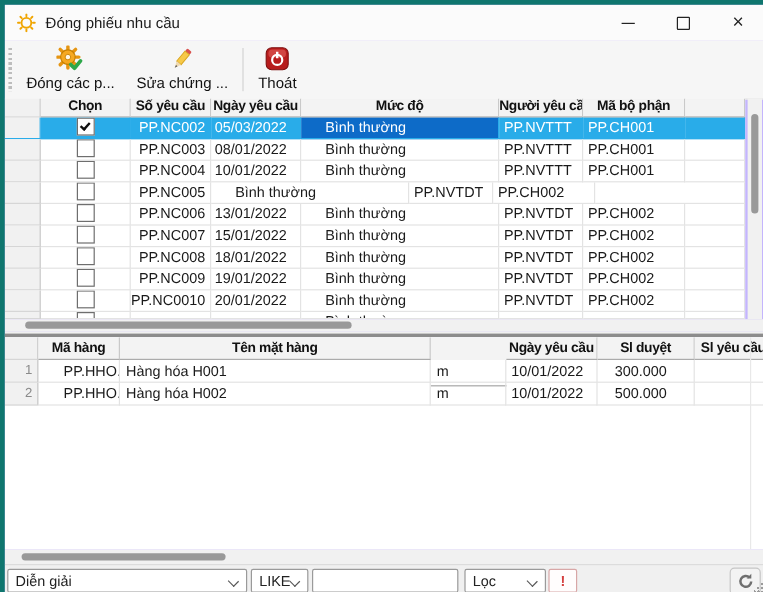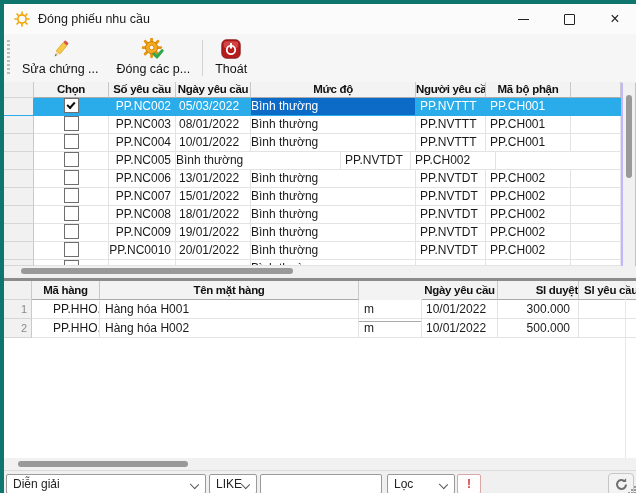--- a/index.html
+++ b/index.html
@@ -30,21 +30,21 @@
   .hcell{box-sizing:border-box;border-right:1px solid #c9c9c9;border-bottom:1px solid #ababab;font-weight:bold;font-size:11.5px;letter-spacing:-0.3px;text-align:center;overflow:hidden;white-space:nowrap;background:#f3f3f3;color:#111;}
   .g1-row{display:flex;height:18px;line-height:17px;font-size:12px;color:#1a1a1a;}
   .g1-row.partial{height:6px;overflow:hidden;}
   .c{box-sizing:border-box;border-right:1px solid #e3e3e3;border-bottom:1px solid #e3e3e3;overflow:hidden;white-space:nowrap;}
   .rh{background:#f1f1f1;border-right:1px solid #c9c9c9;border-bottom:1px solid #d6d6d6;}
   
   .w-rh1{width:30px;flex:none;}
   .w-chon{width:75px;flex:none;text-align:center;}
   .w-so{width:67px;flex:none;text-align:right;padding-right:4px;}
   .w-ngay{width:75px;flex:none;padding-left:3px;}
-  .w-muc{width:165px;flex:none;padding-left:0;}
+  .w-muc{width:165px;flex:none;padding-left:20px;}
   .w-nguoi{width:70px;flex:none;padding-left:4px;}
   .w-mabp{width:85px;flex:none;padding-left:4px;}
   .w-rest{flex:1;}
   .g1-row.sel .c{background:var(--sel,#29ace9);color:#fff;border-bottom-color:var(--sel,#29ace9);border-right-color:var(--sel,#29ace9);}
   .g1-row.sel .c.rh{background:#f1f1f1;}
   .g1-row.sel .c.focus{background:var(--foc,#0d6bc8);}
   .cb{position:relative;display:inline-block;width:13px;height:13px;background:#fff;border:1px solid #6e6e6e;vertical-align:middle;margin-top:-2px;}
   .cb.checked::after{content:"";position:absolute;left:2px;top:3px;width:6px;height:3px;border-left:2px solid #101010;border-bottom:2px solid #101010;transform:rotate(-48deg);}
 
   
@@ -55,21 +55,21 @@
   .splitter{position:absolute;top:272px;left:0;width:634px;height:5px;background:#f0f0f0;}
   .splitter .bar{position:absolute;top:2px;left:0;width:634px;height:3px;background:#8c8c8c;}
 
   .grid2{position:absolute;top:277px;left:0;width:634px;height:177px;background:#fff;overflow:hidden;}
   .g2-row{display:flex;height:19px;line-height:18px;font-size:12px;color:#1a1a1a;}
   .w-rh2{width:28px;flex:none;text-align:right;padding-right:4px;color:#8a8a8a;font-size:11px;}
   .w-mah{width:68px;flex:none;padding-left:21px;}
   .w-ten{width:259px;flex:none;padding-left:5px;}
   .w-dvt{width:63px;flex:none;padding-left:5px;}
   .w-ngay2{width:76px;flex:none;padding-left:4px;}
-  .w-sld{width:81px;flex:none;text-align:right;padding-right:8px;}
+  .w-sld{width:81px;flex:none;text-align:center;padding-right:8px;}
   .w-sly{flex:1;min-width:65px;text-align:center;}
   .g2-edge{position:absolute;top:0;left:621px;width:1px;height:177px;background:#e8e8e8;}
 
   .hscroll2{position:absolute;top:454px;left:0;width:634px;height:12px;background:#f1f1f1;}
   .hscroll2 .hthumb{position:absolute;top:3px;left:14px;width:170px;height:6px;background:#999;border-radius:3px;}
 
   
   .filterbar{position:absolute;top:466px;left:0;width:634px;height:25px;background:#f0f0f0;border-top:1px solid #dcdcdc;}
   .combo,.txtinput,.warnbtn{position:absolute;top:3px;height:20px;box-sizing:border-box;background:#fff;border:1px solid #9a9a9a;font-size:12px;color:#222;}
   .combo{display:flex;align-items:center;padding-left:6px;border-radius:2px;}
@@ -111,34 +111,20 @@
           <span class="max-glyph"></span>
         </div>
       <div class="cap-btn">
           <span class="close-glyph">×</span>
         </div>
     </div>
   </div>
 
   <div class="toolbar">
     <div class="tb-grip"></div>
-
-    <div class="tb-btn">
-      <span class="ic">
-        <svg width="23" height="23" viewBox="0 0 24 24">
-          <g transform="rotate(40 12 12)">
-            <rect x="9.5" y="1.5" width="5" height="3.2" rx="1" fill="#d9534f"></rect>
-            <rect x="9.5" y="4.7" width="5" height="11.3" fill="#f7c948" stroke="#d9a520" stroke-width="0.8"></rect>
-            <path d="M9.5 16 L12 21.5 L14.5 16 Z" fill="#efd9b0"></path>
-            <path d="M11.2 18.9 L12 21.5 L12.9 18.9 Z" fill="#555"></path>
-          </g>
-        </svg>
-      </span>
-      <span class="lbl">Sửa chứng ...</span>
-    </div>
 
     <div class="tb-btn">
       <span class="ic">
         <svg width="23" height="23" viewBox="0 0 24 24">
           <g stroke="#e69512" stroke-width="3" stroke-linecap="round">
             <line x1="16.5" y1="10" x2="19.5" y2="10"></line>
               <line x1="14.6" y1="14.6" x2="16.7" y2="16.7"></line>
             <line x1="10" y1="16.5" x2="10" y2="19.5"></line>
               <line x1="5.4" y1="14.6" x2="3.3" y2="16.7"></line>
             <line x1="3.5" y1="10" x2="0.9" y2="10"></line>
@@ -147,20 +133,34 @@
               <line x1="14.6" y1="5.4" x2="16.7" y2="3.3"></line>
           </g>
           <circle cx="10" cy="10" r="6.3" fill="#f6a821" stroke="#c77f00" stroke-width="1"></circle>
           <circle cx="10" cy="10" r="2.4" fill="#fff7e8" stroke="#c77f00" stroke-width="0.8"></circle>
           <path d="M12.5 16.5 l3.2 3.2 l5.3 -6.4" stroke="#2ea84a" stroke-width="3.2" fill="none" stroke-linecap="round" stroke-linejoin="round"></path>
         </svg>
       </span>
       <span class="lbl">Đóng các p...</span>
     </div>
 
+    <div class="tb-btn">
+      <span class="ic">
+        <svg width="23" height="23" viewBox="0 0 24 24">
+          <g transform="rotate(40 12 12)">
+            <rect x="9.5" y="1.5" width="5" height="3.2" rx="1" fill="#d9534f"></rect>
+            <rect x="9.5" y="4.7" width="5" height="11.3" fill="#f7c948" stroke="#d9a520" stroke-width="0.8"></rect>
+            <path d="M9.5 16 L12 21.5 L14.5 16 Z" fill="#efd9b0"></path>
+            <path d="M11.2 18.9 L12 21.5 L12.9 18.9 Z" fill="#555"></path>
+          </g>
+        </svg>
+      </span>
+      <span class="lbl">Sửa chứng ...</span>
+    </div>
+
 
     <div class="tb-sep"></div>
 
     <div class="tb-btn">
       <span class="ic">
         <svg width="22" height="22" viewBox="0 0 24 24">
           <rect x="2" y="2" width="20" height="20" rx="5" fill="#b71c1c" stroke="#7f1010" stroke-width="1"></rect>
           <rect x="4" y="3.5" width="16" height="7.5" rx="3.5" fill="#d9534f" opacity="0.75"></rect>
           <circle cx="12" cy="13" r="4.6" fill="none" stroke="#fff" stroke-width="2"></circle>
           <line x1="12" y1="5.5" x2="12" y2="11.5" stroke="#fff" stroke-width="2.2"></line>
@@ -294,21 +294,21 @@
       <div class="bar"></div>
     </div>
 
   <div class="grid2 g2">
     <div class="g-hrow">
       <div class="hcell w-rh2 rh"></div>
       <div class="hcell w-mah" style="text-align:center;padding:0;">Mã hàng</div>
       <div class="hcell w-ten" style="text-align:center;padding:0;">Tên mặt hàng</div>
       <div class="hcell w-dvt" style="text-align:center;padding:0;margin-top:40px;">Đvt</div>
       <div class="hcell w-ngay2" style="text-align:center;padding:0;">Ngày yêu cầu</div>
-      <div class="hcell w-sld" style="padding:0;">Sl duyệt</div>
+      <div class="hcell w-sld" style="text-align:center;padding:0;">Sl duyệt</div>
       <div class="hcell w-sly">Sl yêu cầu</div>
     </div>
     <div id="g2-body">
         <div class="g2-row">
           <div class="c rh w-rh2">1</div>
           <div class="c w-mah">PP.HHO.001</div>
           <div class="c w-ten">Hàng hóa H001</div>
           <div class="c w-dvt">m</div>
           <div class="c w-ngay2">10/01/2022</div>
           <div class="c w-sld">300.000</div>

